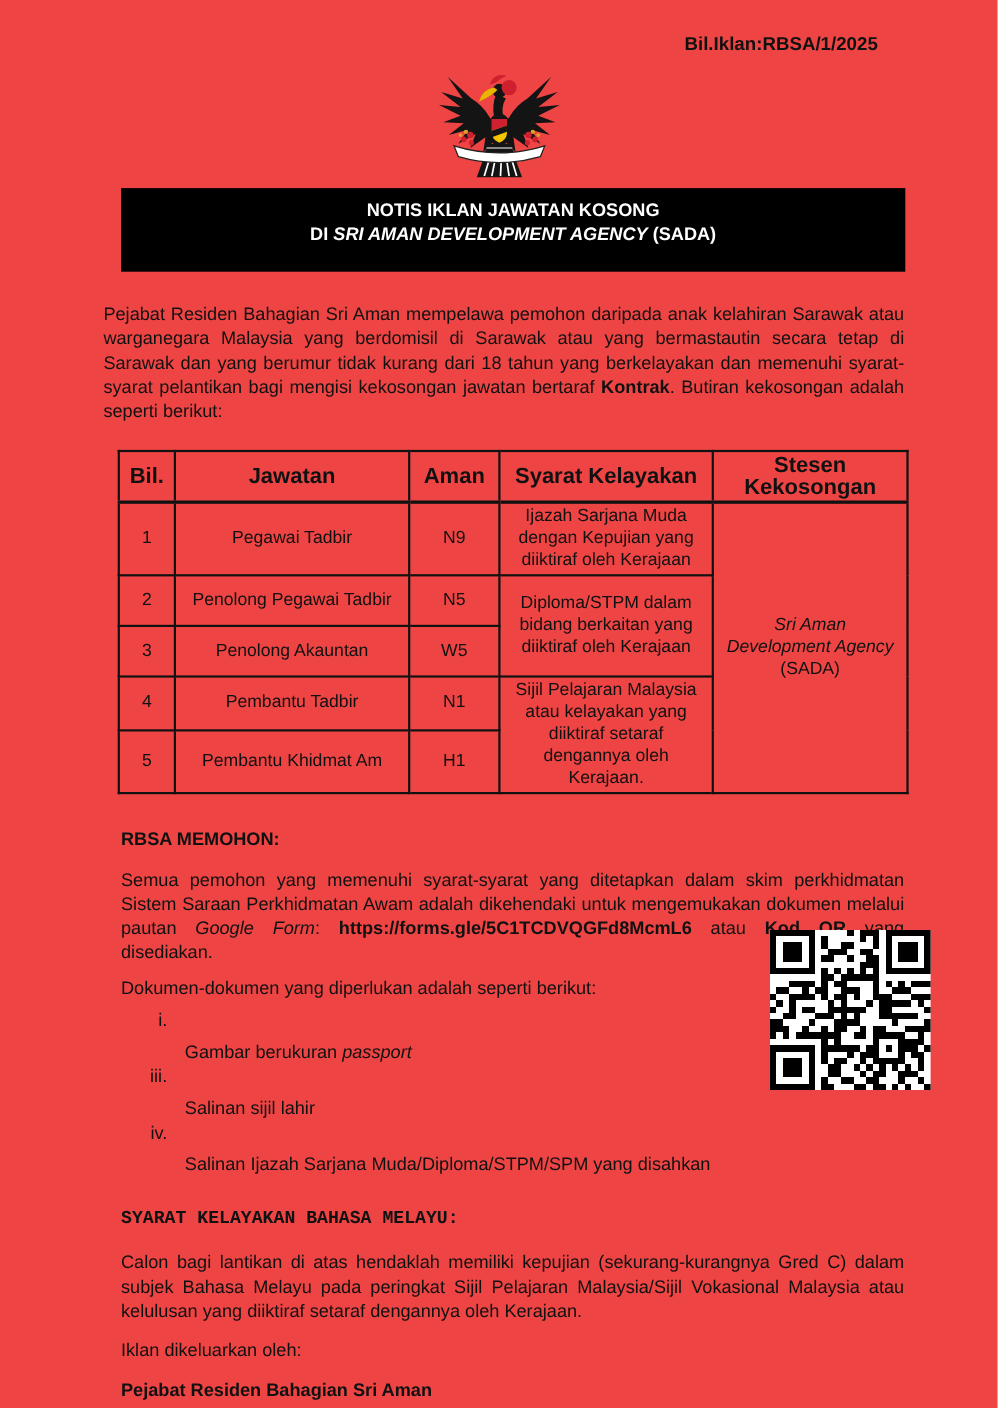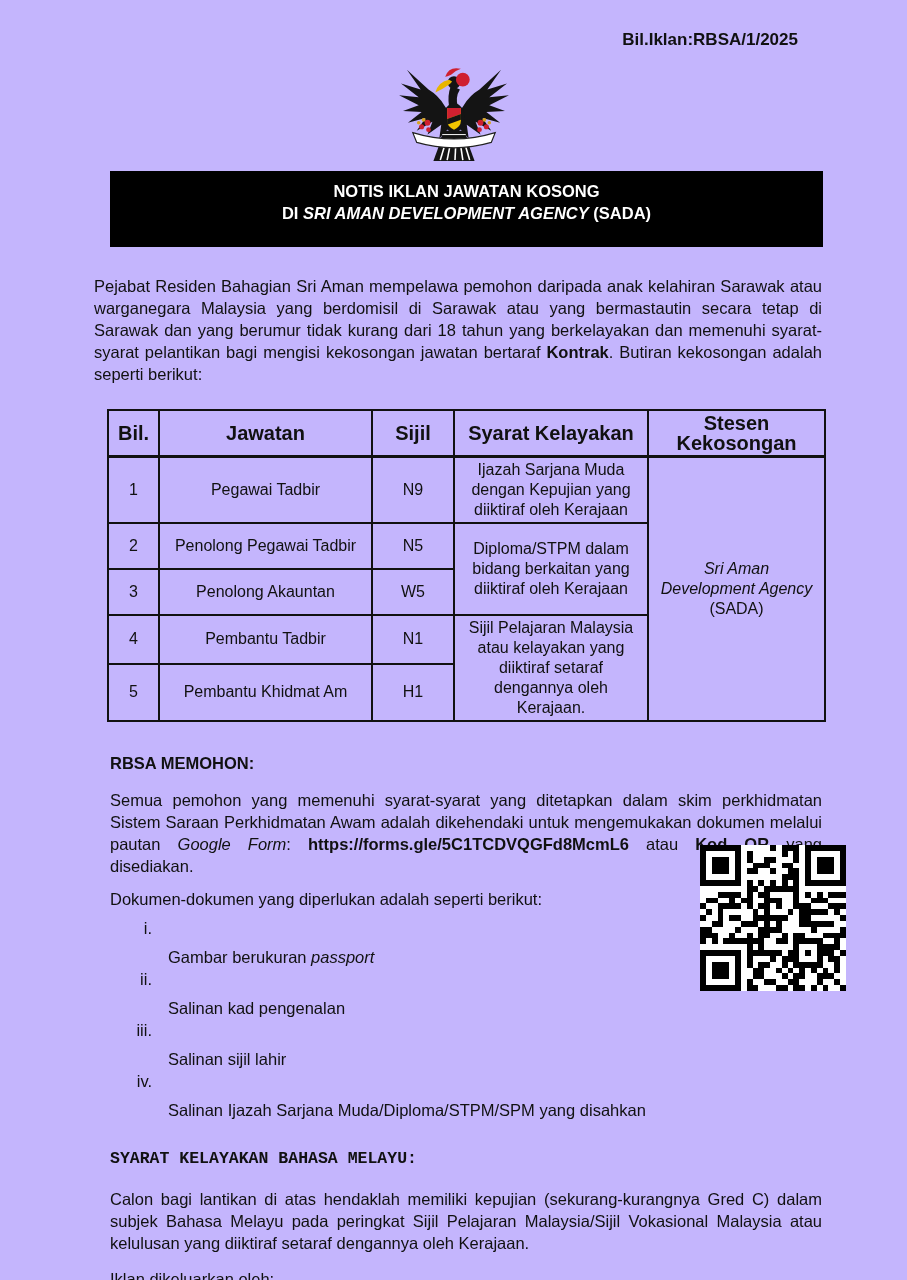--- a/index.html
+++ b/index.html
@@ -1,18 +1,18 @@
 <!DOCTYPE html>
 <html><head>
 <meta charset="utf-8">
 <style>
   * { margin:0; padding:0; box-sizing:border-box; }
   html,body { background:#ffffff; }
   .page {
-    position:relative; width:907px; height:1280px; background:#c4b5fd;
+    position:relative; width:907px; height:1280px; background:#ef4444;
     color:#111; font-family:"Liberation Sans", sans-serif;
     font-size:16.5px; line-height:22px; overflow:hidden;
   }
   .it { font-style:italic; }
   .b  { font-weight:bold; }
 
   .ref { padding-top:30px; margin-right:109px; text-align:right;
          font-weight:bold; font-size:17px; line-height:20px; }
 
   .crest-wrap { margin-top:12px; text-align:center; height:102px; }
@@ -127,21 +127,21 @@
       <col style="width:51px">
         <col style="width:213px">
         <col style="width:82px">
       <col style="width:194px">
         <col style="width:177px">
     </colgroup>
     <thead>
       <tr>
         <th>Bil.</th>
         <th>Jawatan</th>
-        <th>Sijil</th>
+        <th>Aman</th>
         <th>Syarat Kelayakan</th>
         <th>Stesen Kekosongan</th>
       </tr>
     </thead>
     <tbody>
       <tr class="r1">
         <td>1</td>
         <td>Pegawai Tadbir</td>
         <td>N9</td>
         <td>Ijazah Sarjana Muda dengan Kepujian yang diiktiraf oleh Kerajaan</td>
@@ -177,38 +177,35 @@
   <p class="subpara"><span>Semua pemohon yang memenuhi syarat-syarat yang ditetapkan dalam skim perkhidmatan Sistem Saraan Perkhidmatan Awam adalah dikehendaki untuk mengemukakan dokumen melalui pautan </span><span class="it">Google Form</span><span>: </span><span class="b">https://forms.gle/5C1TCDVQGFd8McmL6</span><span> atau </span><span class="b">Kod QR</span><span> yang disediakan.</span></p>
 
   <p class="dokline">Dokumen-dokumen yang diperlukan adalah seperti berikut:</p>
 
   <div class="list">
     <div class="list-row">
       <span class="list-num">i.</span>
       <span class="list-text"><span>Gambar berukuran </span><span class="it">passport</span></span>
     </div>
     <div class="list-row">
-      <span class="list-num">ii.</span>
-      <span class="list-text"><span>Salinan kad pengenalan</span><span class="it"></span></span>
-    </div>
-    <div class="list-row">
       <span class="list-num">iii.</span>
       <span class="list-text"><span>Salinan sijil lahir</span><span class="it"></span></span>
     </div>
     <div class="list-row">
       <span class="list-num">iv.</span>
       <span class="list-text"><span>Salinan Ijazah Sarjana Muda/Diploma/STPM/SPM yang disahkan</span><span class="it"></span></span>
     </div>
   </div>
 
   <div class="heading2">SYARAT KELAYAKAN BAHASA MELAYU:</div>
   <p class="para2">Calon bagi lantikan di atas hendaklah memiliki kepujian (sekurang-kurangnya Gred C) dalam subjek Bahasa Melayu pada peringkat Sijil Pelajaran Malaysia/Sijil Vokasional Malaysia atau kelulusan yang diiktiraf setaraf dengannya oleh Kerajaan.</p>
 
   <div class="issued">Iklan dikeluarkan oleh:</div>
   <div class="issuer">
+    <div>Pejabat Residen Bahagian Sri Aman</div>
   </div>
 
   <div class="qr-box">
       <svg viewBox="0 0 25 25" shape-rendering="crispEdges">
         <rect width="25" height="25" fill="#fff"></rect>
         <g fill="#000">
           <rect x="0" y="0" width="1" height="1"></rect>
           <rect x="1" y="0" width="1" height="1"></rect>
           <rect x="2" y="0" width="1" height="1"></rect>
           <rect x="3" y="0" width="1" height="1"></rect>

